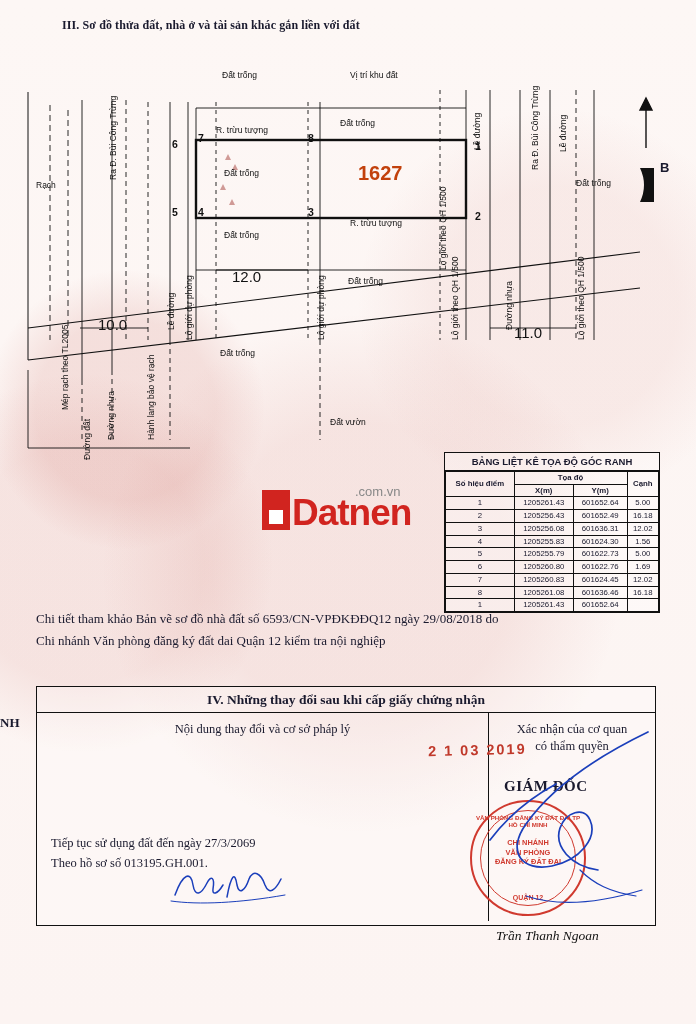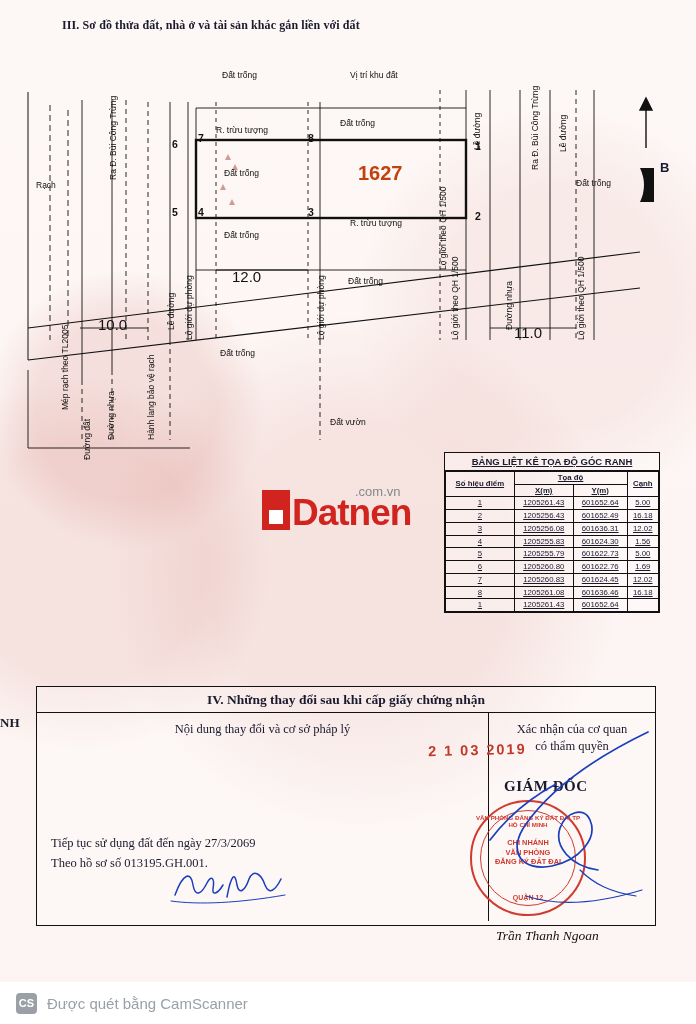--- a/index.html
+++ b/index.html
@@ -52,21 +52,21 @@
     font-family:"Liberation Sans", sans-serif;
   }
   .compass-b {
     position:absolute; font-size:13px; font-weight:bold;
     font-family:"Liberation Sans", sans-serif;
   }
 
   
   .coord-table {
     position:absolute; left:444px; top:452px; width:216px;
-    border:1px solid #111; background:rgba(255,255,255,0.35);text-decoration:underline;
+    border:1px solid #111; background:rgba(255,255,255,0.35);
   }
   .coord-title {
     text-align:center; font-size:9.5px; font-weight:bold; padding:3px 2px 3px;
     font-family:"Liberation Sans", sans-serif; border-bottom:1px solid #111;
   }
   table.coords { border-collapse:collapse; width:100%; font-size:7.8px;
     font-family:"Liberation Sans", sans-serif; }
   table.coords th, table.coords td {
     border:1px solid #111; padding:1px 2px; text-align:center; line-height:1.25;
   }
@@ -376,20 +376,24 @@
       </tbody>
     </table>
   </div>
 
   <div class="watermark">
     <div class="wm-box"></div>
     <div class="wm-dom">.com.vn</div>
     <div class="wm-text">Datnen</div>
   </div>
 
+  <div class="ref-text">
+    <div>Chi tiết tham khảo Bản vẽ sơ đồ nhà đất số 6593/CN-VPĐKĐĐQ12 ngày 29/08/2018 do</div>
+    <div>Chi nhánh Văn phòng đăng ký đất dai Quận 12 kiểm tra nội nghiệp</div>
+  </div>
 
   <div class="small-left-label">NH</div>
 
   <div class="sec4">
     <div class="sec4-title">IV. Những thay đổi sau khi cấp giấy chứng nhận</div>
     <div class="sec4-cols">
       <div class="sec4-left">
         <div class="sec4-colhead">Nội dung thay đổi và cơ sở pháp lý</div>
         <div class="sec4-body">
           <div>Tiếp tục sử dụng đất đến ngày 27/3/2069</div>
@@ -431,18 +435,14 @@
     <g fill="none" stroke="#1b3fbb" stroke-width="1.7" stroke-linecap="round">
       <path d="M218,12 C160,40 120,70 96,104 C76,132 92,152 122,146 C150,140 168,118 160,100 C154,86 136,92 130,108 C124,126 140,146 168,150"></path>
       <path d="M60,120 C78,96 100,78 126,64"></path>
       <path d="M96,176 C126,186 166,184 212,170" stroke-width="1.2"></path>
       <path d="M150,150 C164,164 180,172 206,176" stroke-width="1.2"></path>
     </g>
   </svg>
 
   <div class="signer">Trần Thanh Ngoan</div>
 
-  <div class="footer">
-    <div class="cs-badge">CS</div>
-    <div class="cs-text">Được quét bằng CamScanner</div>
-  </div>
 
 </div>
 
 </body></html>

